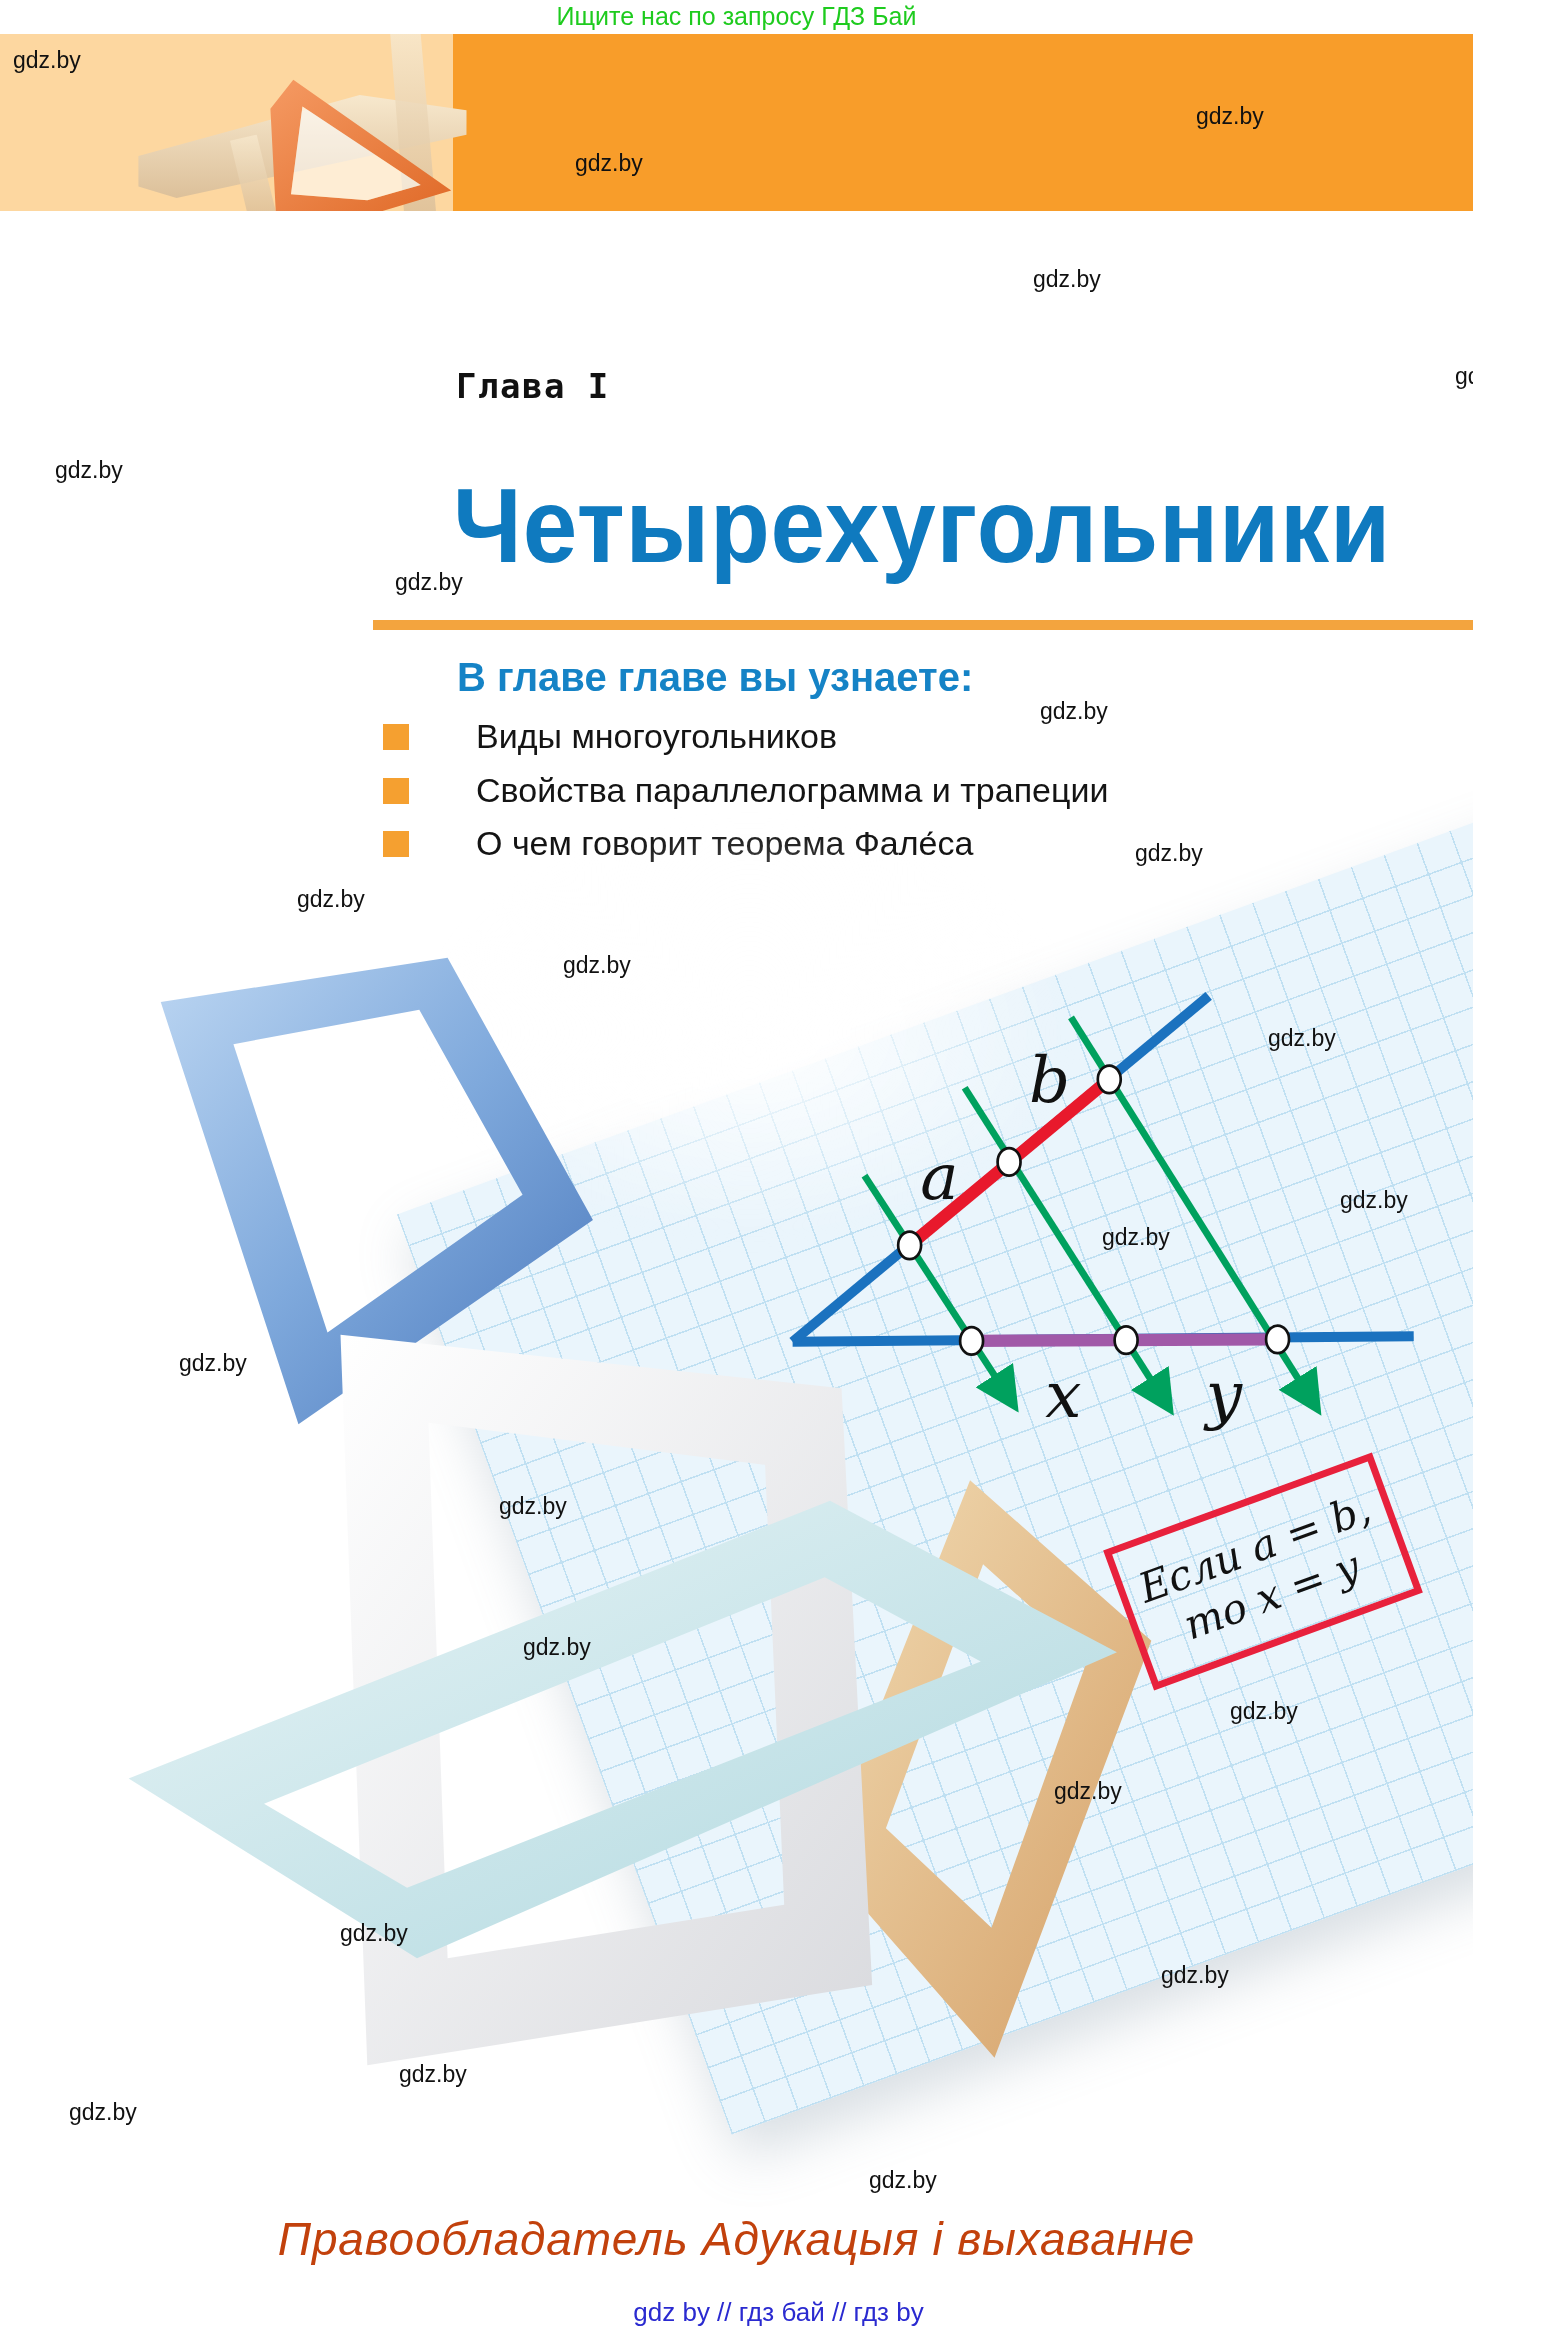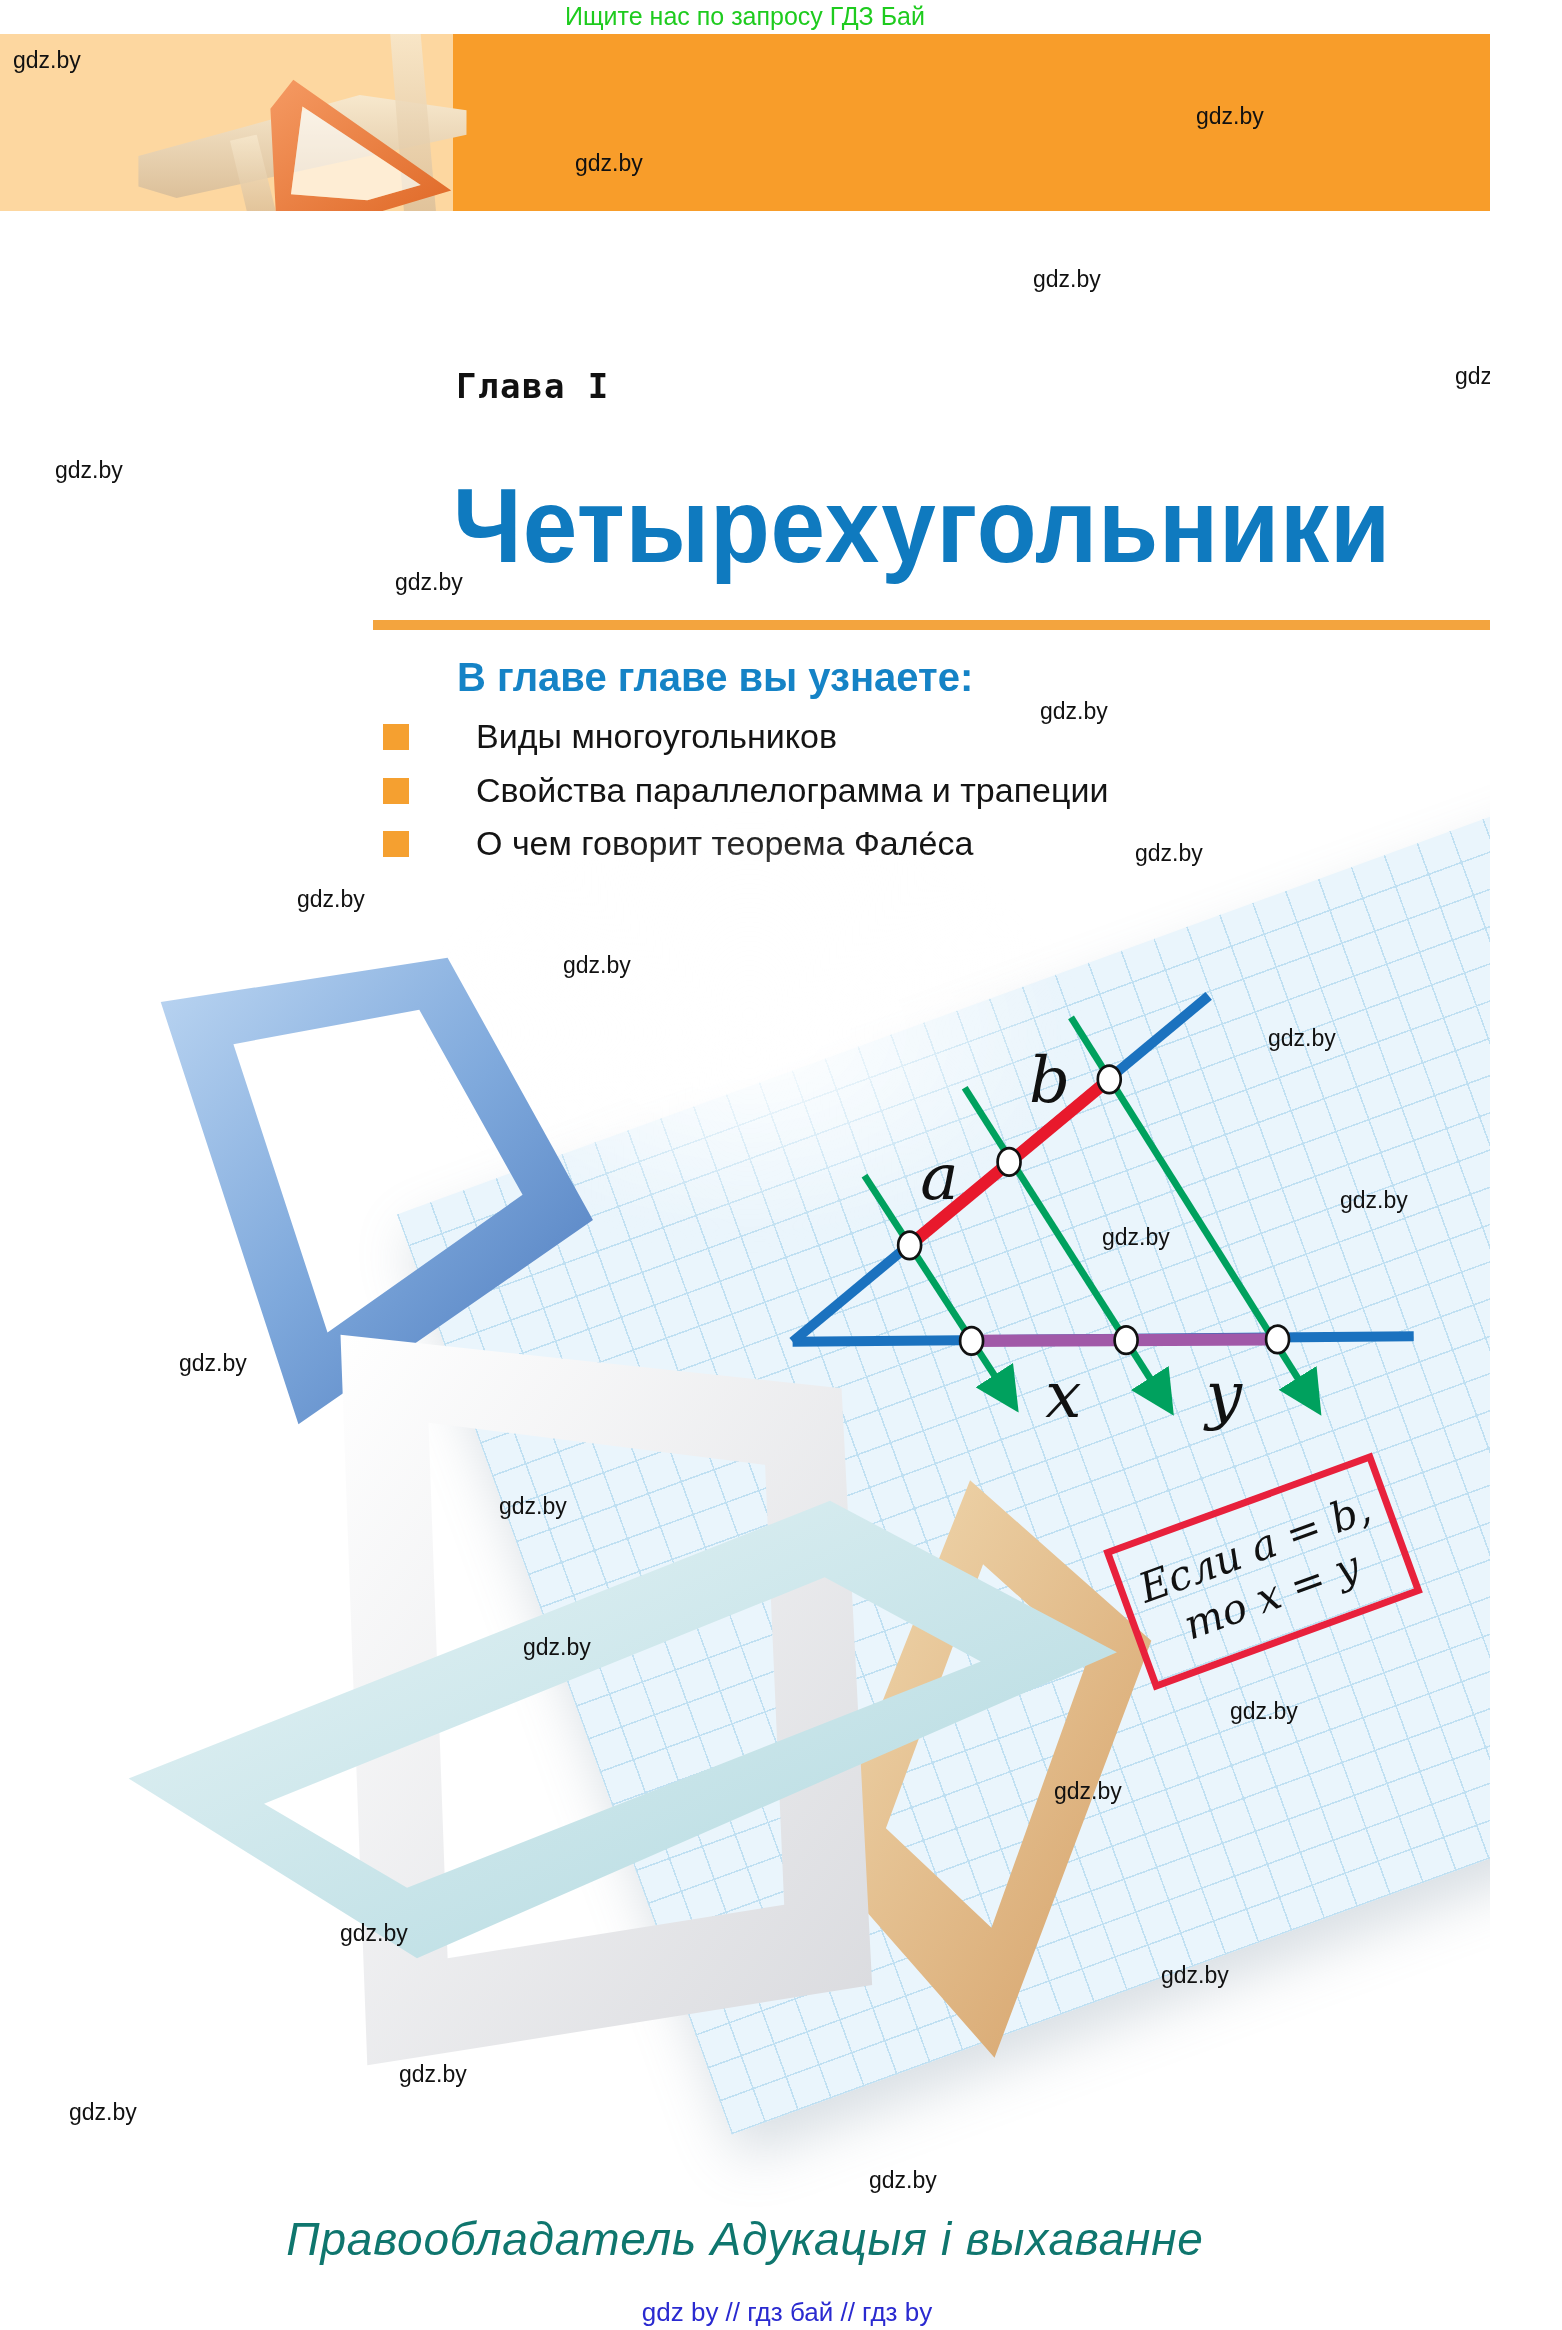--- a/index.html
+++ b/index.html
@@ -1,18 +1,18 @@
 <!DOCTYPE html>
 <html style="font-size:12.2px"><head>
 <meta charset="utf-8">
 <style>
   html,body{margin:0;padding:0;background:#fff;}
   #page{
     position:relative;width:1473px;height:2330px;overflow:hidden;
-    background:#ffffff;font-family:"Liberation Sans",sans-serif;padding-left:17px;
+    background:#ffffff;font-family:"Liberation Sans",sans-serif;
   }
   
   .top-banner{
     position:absolute;top:2.3px;left:0;width:100%;text-align:center;
     font-size:25px;color:#1ecb1e;letter-spacing:0px;
   }
   
   .band{position:absolute;top:34px;left:0;width:1563px;height:177px;background:#fdd7a0;}
   .band-right{position:absolute;top:0;left:453px;width:1110px;height:177px;background:#f89d2a;}
   .band-photo{position:absolute;top:0;left:115px;width:352px;height:177px;}
@@ -62,21 +62,21 @@
   }
   .note-line{
     font-family:"DejaVu Serif",serif;font-style:italic;font-size:41px;color:#111;
     line-height:50px;white-space:nowrap;
   }
   
   .wm{position:absolute;font-size:23px;color:#111;z-index:20;white-space:nowrap;}
   
   .rights{
     position:absolute;left:0;top:2212px;width:100%;text-align:center;
-    font-size:46px;font-style:italic;color:#0f766e;letter-spacing:0.8px;z-index:5;
+    font-size:46px;font-style:italic;color:#c2410c;letter-spacing:0.8px;z-index:5;
   }
   .links{
     position:absolute;left:0;top:2297px;width:100%;text-align:center;
     font-size:26px;color:#2a2ad0;z-index:5;margin-left:42px;
   }
 </style>
 </head>
 <body>
 
 <div id="page">

